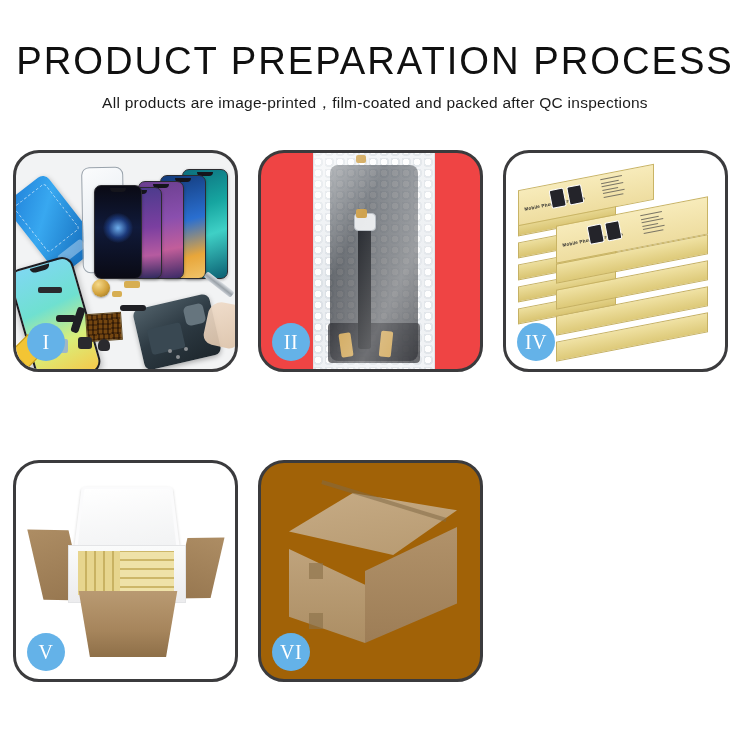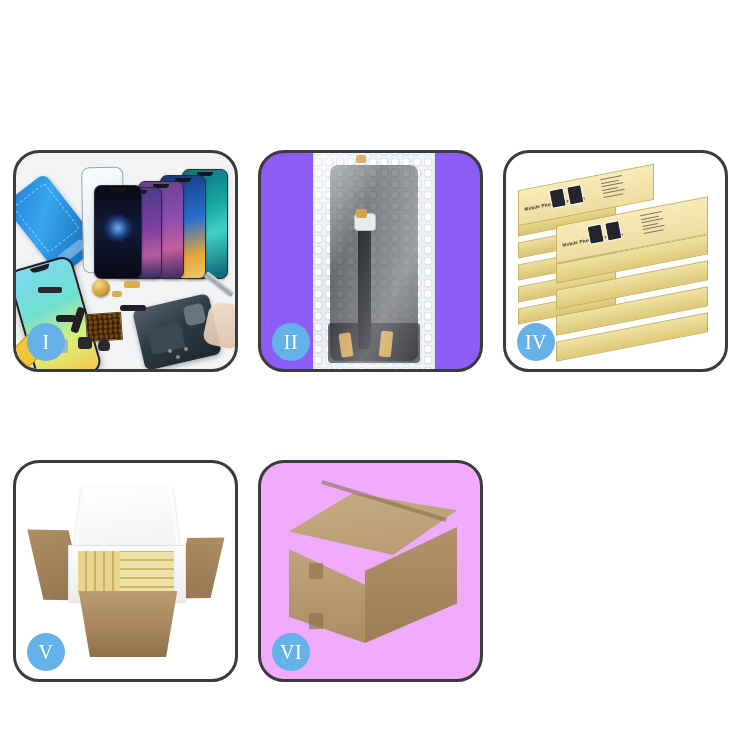--- a/index.html
+++ b/index.html
@@ -189,21 +189,21 @@
     position:absolute; left:190px; top:150px; width:36px; height:44px;
     background: linear-gradient(150deg,#f0dcc9 0%, #dcc2a8 100%);
     border-radius: 14px 6px 10px 10px; transform: rotate(12deg); opacity:.92;
   }
   .p1 .yellowtag {
     position:absolute; left:0px; top:186px; width:22px; height:22px;
     background:#f3c534; transform: rotate(45deg); border:1px solid #c39b1d;
   }
 
   
-  .p2 { background: #8b5cf6; text-decoration: underline; }
+  .p2 { background: #ef4444; text-decoration: underline; }
   .p2 .wrap {
     position:absolute; left: 52px; top: -6px; width: 120px; height: 232px;
     background:
       radial-gradient(circle at 4px 4px, rgba(255,255,255,.95) 0 3px, rgba(210,216,222,.55) 3.4px 5px, rgba(0,0,0,0) 5.4px),
       linear-gradient(160deg,#f4f6f8 0%, #e6eaee 50%, #f2f4f7 100%);
     background-size: 11px 11px, 100% 100%;
     border-left: 1px solid #dfe3e7; border-right: 1px solid #dfe3e7;
   }
   .p2 .panelin {
     position:absolute; left: 16px; top: 18px; width: 88px; height: 196px;
@@ -353,21 +353,21 @@
   .p5 .inner .colA {
     width: 42px; height: 100%;
     background: repeating-linear-gradient(90deg,#e7d58e 0 7px, #c9b262 7px 9px);
   }
   .p5 .inner .colB {
     flex: 1; height: 100%;
     background: repeating-linear-gradient(0deg,#efe2a8 0 7px, #cdb769 7px 9px);
   }
 
   
-  .p6 { background: #f0abfc; }
+  .p6 { background: #a16207; }
   .p6 .top {
     position:absolute; left: 28px; top: 30px; width: 168px; height: 62px;
     background: linear-gradient(170deg,#c6ab85 0%, #b79a71 100%);
     clip-path: polygon(38% 0, 100% 28%, 62% 100%, 0 62%);
   }
   .p6 .left {
     position:absolute; left: 28px; top: 86px; width: 76px; height: 94px;
     background: linear-gradient(180deg,#bfa37c 0%, #ac8e64 100%);
     clip-path: polygon(0 0, 100% 38%, 100% 100%, 0 72%);
   }
@@ -382,20 +382,24 @@
     transform: rotate(17deg);
   }
   .p6 .tapeA2 { position:absolute; left: 48px; top: 100px; width: 14px; height: 16px; background: rgba(140,113,74,.65); }
   .p6 .tapeB2 { position:absolute; left: 48px; top: 150px; width: 14px; height: 16px; background: rgba(140,113,74,.65); }
 </style>
 </head>
 <body>
 
 <div id="page">
 
+  <div class="header">
+    <h1 class="title">PRODUCT PREPARATION PROCESS</h1>
+    <p class="subtitle">All products are image-printed，film-coated and packed after QC inspections</p>
+  </div>
 
   <div class="grid">
 
     <div class="card p1">
       <div class="card-photo">
         <div class="bluephone"></div>
         <div class="glass"></div>
         <div class="fan">
           <div class="scr s5">
               <span class="notch"></span>

